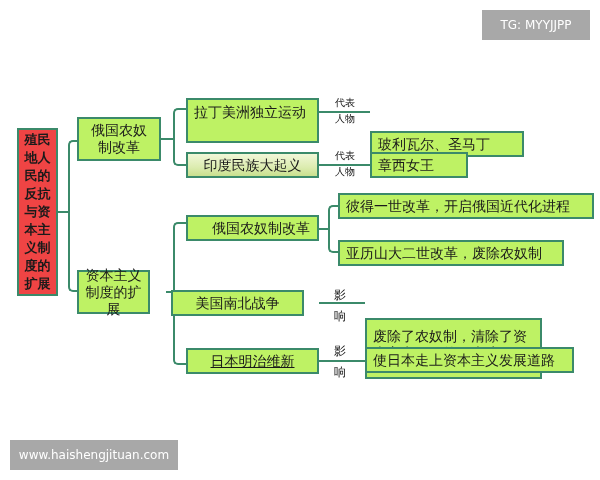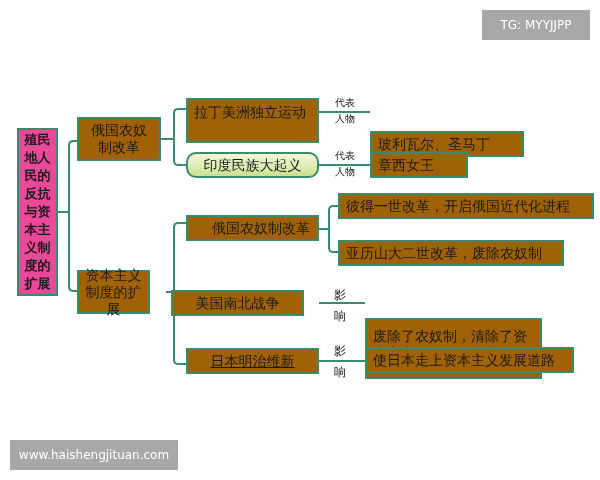--- a/index.html
+++ b/index.html
@@ -1,22 +1,22 @@
 <!DOCTYPE html>
 <html><head>
 <meta charset="utf-8">
 <style>
   html, body { margin:0; padding:0; }
   body { width:600px; height:480px; background:#ffffff; position:relative; overflow:hidden;
          font-family:"DejaVu Sans", sans-serif; color:#1a1a1a; }
-  .box { position:absolute; border:2px solid #3b8a6a; background:#a16207; box-sizing:border-box;
+  .box { position:absolute; border:2px solid #3b8a6a; background:#bef264; box-sizing:border-box;
          font-size:14px; line-height:17px; display:flex; align-items:center; justify-content:center; text-align:center; }
   .box.left { justify-content:flex-start; text-align:left; padding-left:6px; }
-  .root { background:#ec4899; font-weight:bold; font-size:13px; line-height:18px; padding:0 2px;align-items:center; }
-  .highlight { background:linear-gradient(180deg,#f1f7d8 0%, #dcecb0 60%, #c9e08e 100%);border-radius:10px; }
+  .root { background:#ef4444; font-weight:bold; font-size:13px; line-height:18px; padding:0 2px;align-items:center; }
+  .highlight { background:linear-gradient(180deg,#f1f7d8 0%, #dcecb0 60%, #c9e08e 100%); }
   .line { position:absolute; background:#3b8a6a; }
   .bracket { position:absolute; border:2px solid #3b8a6a; border-right:none; border-radius:5px 0 0 5px; box-sizing:border-box; }
   .lbl { position:absolute; font-size:10px; line-height:12px; text-align:center; font-family:"DejaVu Serif", serif; color:#111; }
   .lbl.big { font-size:12px; line-height:21px; }
   .wm { position:absolute; background:#a8a8a8; color:#ffffff; font-size:12px; display:flex; align-items:center; justify-content:center; }
 </style>
 </head>
 <body>
 
 <div class="wm" style="left:482px; top:10px; width:108px; height:30px;text-align:center;">TG: MYYJJPP</div>

